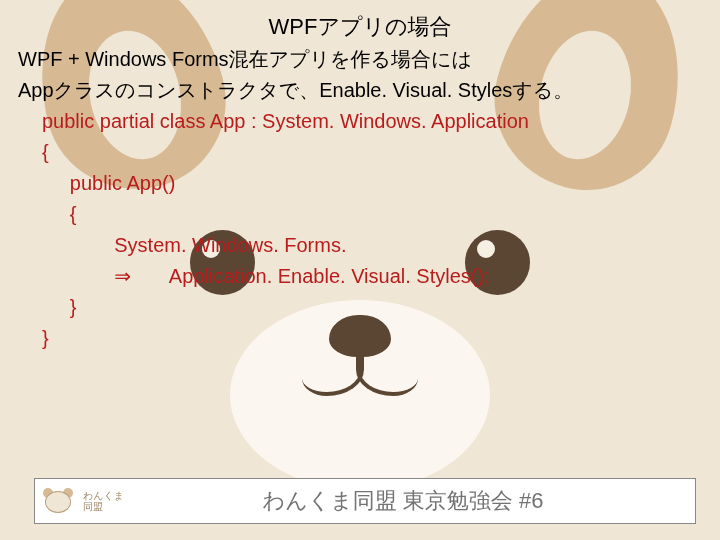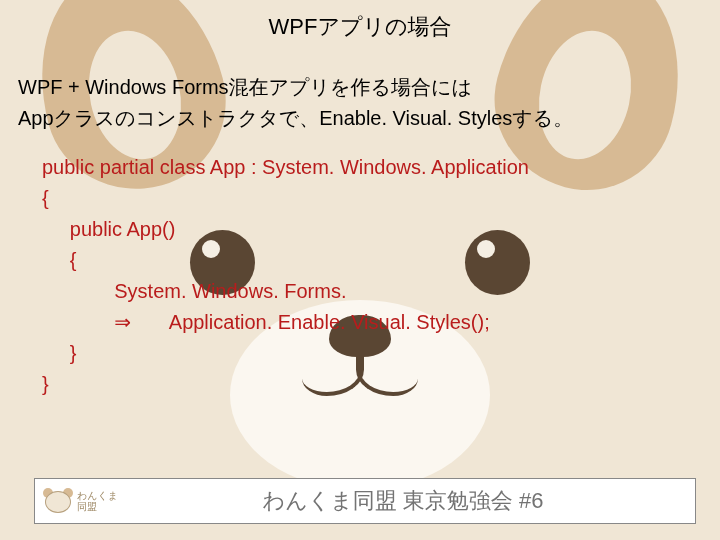--- a/index.html
+++ b/index.html
@@ -93,27 +93,26 @@
     z-index: 1;
     width: 100%;
     height: 100%;
     padding: 12px 18px 0 18px;
   }
   .title {
     text-align: center;
     font-size: 22px;
     font-weight: normal;
     color: #000;
-    margin-bottom: 30px;
+    margin-bottom: 2px;
   }
   .para {
     font-size: 20px;
     line-height: 1.55;
     color: #000;
-    margin-bottom: 18px;
   }
   .code {
     font-size: 20px;
     line-height: 1.55;
     color: #b91c1c;
     white-space: pre;
     padding-left: 24px;
     font-family: "Hiragino Kaku Gothic ProN", "Meiryo", Arial, sans-serif;
   }
   .footer-bar {
@@ -141,21 +140,21 @@
   }
   .footer-logo .mini-bear .h {
     width: 26px; height: 22px; background: #f0e6d5; border: 1px solid #b7a07e; border-radius: 50%; position: absolute; top: 3px; left: 2px;
   }
   .footer-logo .mini-bear .e1, .footer-logo .mini-bear .e2 {
     width: 10px; height: 10px; background: #d7ba94; border-radius: 50%; position: absolute; top: 0;
   }
   .footer-logo .mini-bear .e1 { left: 0; }
   .footer-logo .mini-bear .e2 { right: 0; }
   .footer-logo .txt {
-    font-size: 10px; line-height: 1.1; color: #9f8a67;
+    font-size: 10px; line-height: 1.1; color: #9f8a67; margin-left: 6px;
   }
   .footer-text {
     flex: 1;
     text-align: center;
     font-size: 22px;
     color: #737373;
     padding-right: 20px;
   }
 </style>
 </head>

